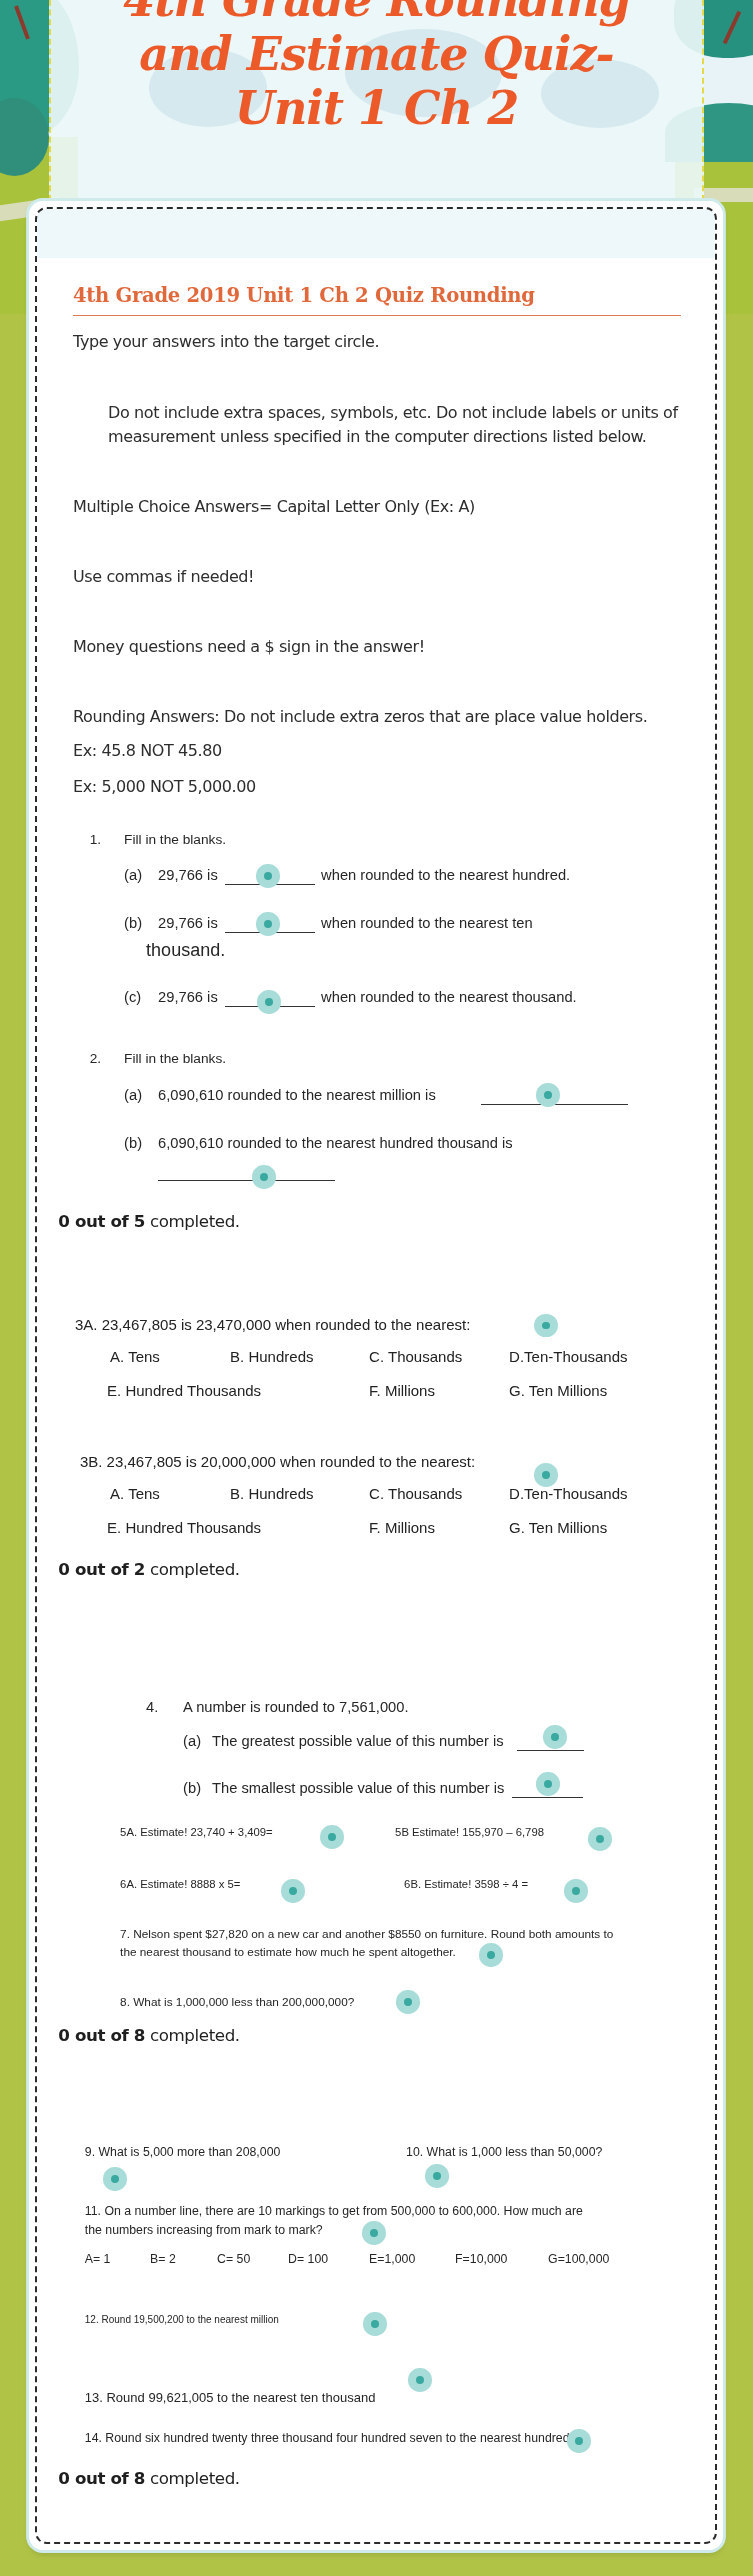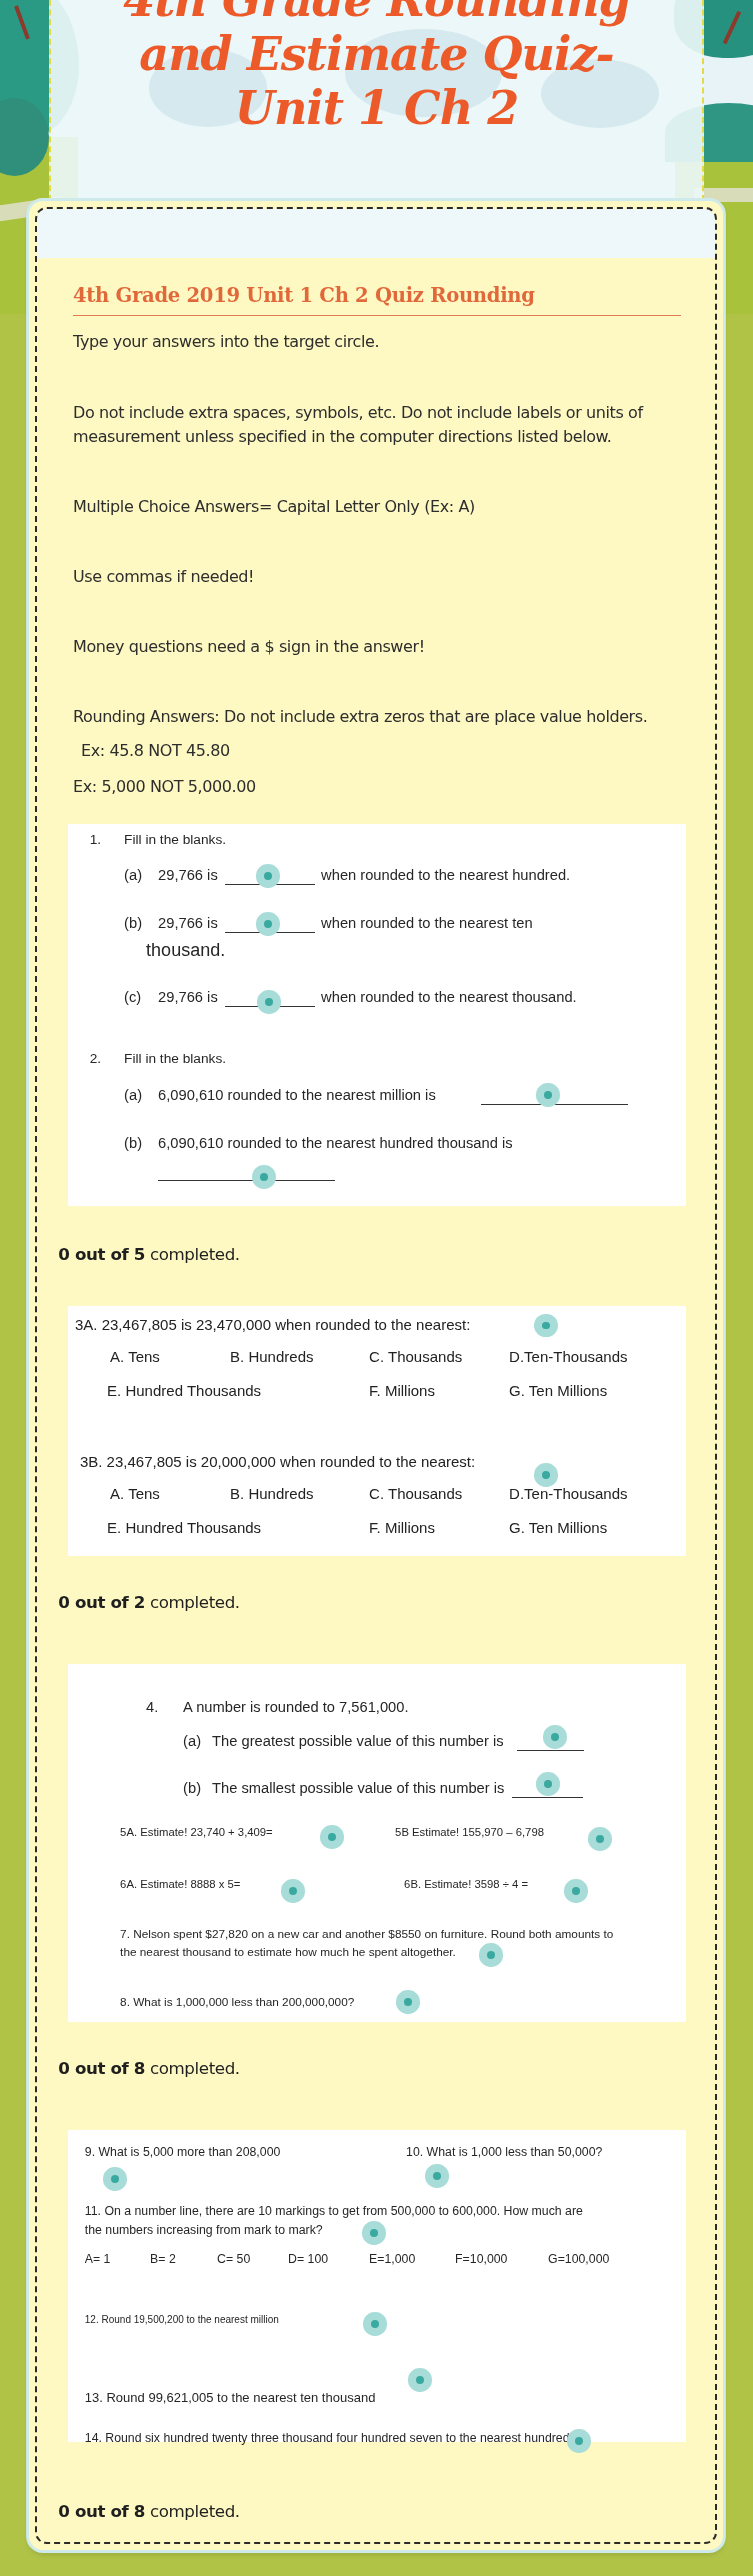--- a/index.html
+++ b/index.html
@@ -38,21 +38,21 @@
     font-style: italic; font-weight: bold;
     color: #ec5a2a;
     font-size: 46px; line-height: 54px;
     letter-spacing: -1px;
     padding: 0 29px;
   }
 
   
   .main-card {
     position: absolute; left: 29px; top: 201px; width: 694px; height: 2349px;
-    background: #fef9c3;
+    background: #ffffff;
     border-radius: 13.7px;
     box-shadow: 0 0 0 2.9px #cfeaea, 0 3.9px 5.9px rgba(0,0,0,0.15);
     text-decoration: underline;
   }
   .main-card .dash {
     position: absolute; left: 5.9px; top: 5.9px; right: 5.9px; bottom: 5.9px;
     border: 2px dashed #2b2b2b; border-radius: 11.8px;
   }
   .main-card .top-band {
     position: absolute; left: 7.8px; right: 7.8px; top: 7.8px; height: 49px;
@@ -70,21 +70,21 @@
   .qbox { position: absolute; background: #ffffff; }
   .q { position: absolute; font-family: "Liberation Sans", sans-serif; color: #262626; white-space: nowrap; }
   .blank { display:inline-block; border-bottom: 1px solid #333; height: 13.7px; vertical-align: baseline; }
   .target {
     position: absolute; width: 23.5px; height: 23.5px; border-radius: 50%;
     background: #a8dcd8; cursor: pointer;
   }
   .target::after {
     content: ""; position: absolute; left: 7.8px; top: 7.8px; width: 7.8px; height: 7.8px; border-radius: 50%; background: #3aa9a0;
   }
-  .progress { position: absolute; font-size: 16.7px; color: #1f1f1f; letter-spacing: -0.4px; margin-top: 33px; }
+  .progress { position: absolute; font-size: 16.7px; color: #1f1f1f; letter-spacing: -0.4px; }
   .progress b { font-weight: bold; }
   .sq { font-family: "Liberation Sans", sans-serif; color:#222; white-space: nowrap; position:absolute; }
 </style>
 </head>
 <body>
 
 <div class="scene">
   <div class="sky"></div>
   <div class="grass-l"></div>
   <div class="grass-r"></div>
@@ -106,26 +106,26 @@
 </div>
 
 <div class="main-card">
   <div class="top-band"></div>
   <div class="dash"></div>
 
   <div class="content">
     <h2 class="section-title">4th Grade 2019 Unit 1 Ch 2 Quiz Rounding</h2>
 
     <p class="instr" style="top:129px;">Type your answers into the target circle.</p>
-    <p class="instr" style="top:200px;">Do not include extra spaces, symbols, etc.  Do not include labels or units of measurement unless specified in the computer directions listed below.</p>
+    <p class="instr" style="top:200px;margin-left:35px;">Do not include extra spaces, symbols, etc.  Do not include labels or units of measurement unless specified in the computer directions listed below.</p>
     <p class="instr" style="top:294px;">Multiple Choice Answers= Capital Letter Only (Ex: A)</p>
     <p class="instr" style="top:364px;">Use commas if needed!</p>
     <p class="instr" style="top:434px;">Money questions need a $ sign in the answer!</p>
     <p class="instr" style="top:504px;">Rounding Answers: Do not include extra zeros that are place value holders.</p>
-    <p class="instr" style="top:538px;margin-left:8px;">Ex: 45.8 NOT 45.80</p>
+    <p class="instr" style="top:538px;">Ex: 45.8 NOT 45.80</p>
     <p class="instr" style="top:574px;">Ex: 5,000 NOT 5,000.00</p>
 
     <div class="qbox" style="left:-4.9px;top:623px;width:618px;height:382px;">
       <span class="q" style="left:21.6px;top:7.8px;font-size:13.7px;">1.</span>
       <span class="q" style="left:56px;top:7.8px;font-size:13.7px;">Fill in the blanks.</span>
 
       <span class="q" style="left:56px;top:43px;font-size:14.7px;">(a)</span>
       <span class="q" style="left:90px;top:43px;font-size:14.7px;">29,766 is</span>
       <span class="blank" style="position:absolute;left:157px;top:47px;width:90px;"></span>
       <div class="target" style="left:188px;top:40px;"></div>

